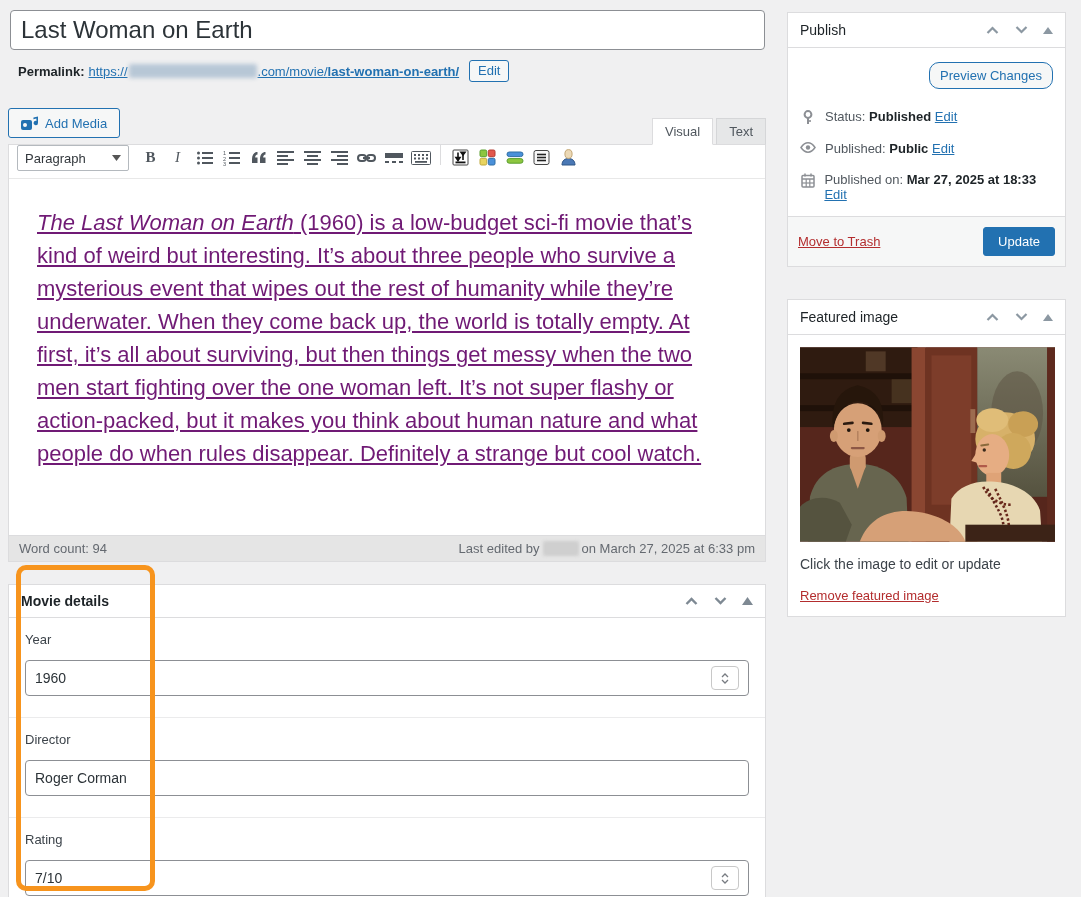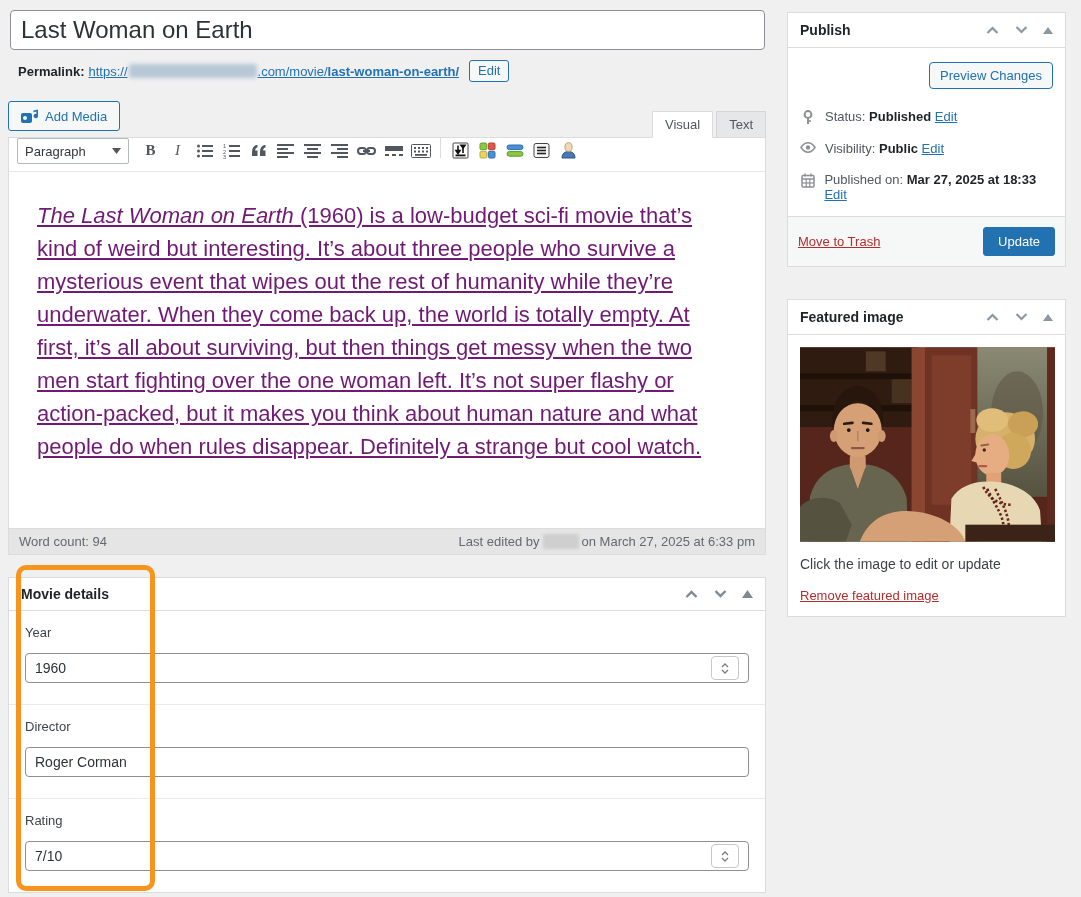--- a/index.html
+++ b/index.html
@@ -18,21 +18,21 @@
   .permalink-row{margin:10px 0 0 2px;padding-left:8px;font-size:13px;color:#1d2327;display:flex;align-items:center;gap:4px;}
   .permalink-label{font-weight:700;}
   .permalink-link{color:#2271b1;text-decoration:underline;display:inline-flex;align-items:center;}
   .redacted{display:inline-block;width:128px;height:14px;background:#b7c7d6;border-radius:2px;filter:blur(2px);margin:0 1px;}
   .btn-small{
     display:inline-block;background:#f6f7f7;border:1px solid #2271b1;border-radius:3px;
     color:#2271b1;font-size:13px;line-height:20px;padding:0 8px;margin-left:6px;cursor:pointer;
     font-family:"Liberation Sans",sans-serif;
   }
   
-  .editor-top{margin-top:19px;height:36px;position:relative;padding-left:36px;}
+  .editor-top{margin-top:26px;height:36px;position:relative;padding-left:36px;}
   #add-media-btn{
     position:absolute;left:0;top:0;display:inline-flex;align-items:center;gap:6px;
     background:#f6f7f7;border:1px solid #2271b1;border-radius:3px;color:#2271b1;
     font-size:13px;height:30px;padding:0 12px;cursor:pointer;box-sizing:border-box;
   }
   .editor-tabs{position:absolute;right:0;bottom:-1px;display:flex;gap:3px;z-index:3;}
   .etab{font-size:13px;color:#50575e;padding:5px 12px;border:1px solid transparent;cursor:pointer;}
   .etab.active{background:#fff;border-color:#dcdcde;border-bottom-color:#fff;}
   .etab.inactive{background:#e6e7e8;border-color:#d5d6d8;border-bottom-color:#dcdcde;}
   
@@ -58,42 +58,42 @@
   .metabox{margin-top:22px;background:#fff;border:1px solid #dcdcde;}
   .metabox-header{display:flex;align-items:center;justify-content:space-between;padding:8px 12px;border-bottom:1px solid #dcdcde;cursor:pointer;}
   .metabox-title{font-size:14px;font-weight:700;color:#1d2327;}
   .hctl{display:flex;align-items:center;gap:14px;}
   .hctl span{display:inline-flex;cursor:pointer;}
   .field-group{padding:14px 16px 21px;}
   .field-group + .field-group{border-top:1px solid #ebebec;}
   .field-label{display:block;font-size:13px;color:#3c434a;margin-bottom:13px;}
   .input-wrap{position:relative;}
   .wp-input{
-    box-sizing:border-box;width:100%;height:30px;border:1px solid #8c8f94;border-radius:4px;
+    box-sizing:border-box;width:100%;height:36px;border:1px solid #8c8f94;border-radius:4px;
     font-family:"Liberation Sans",sans-serif;font-size:14px;color:#2c3338;padding:0 9px;background:#fff;outline:none;
   }
   .stepper{
     position:absolute;right:10px;top:50%;transform:translateY(-50%);width:26px;height:22px;
     border:1px solid #c8c8c8;border-radius:4px;background:#fff;display:flex;flex-direction:column;
     align-items:center;justify-content:center;gap:1px;cursor:pointer;
   }
   
   #highlight-rect{
     position:absolute;left:16px;top:565px;width:129px;height:316px;
     border:5px solid #f7941d;border-radius:10px;pointer-events:none;z-index:6;
   }
   
   #sidebar{position:absolute;left:787px;top:12px;width:279px;}
   .panel{background:#fff;border:1px solid #dcdcde;box-sizing:border-box;}
   .panel-header{display:flex;align-items:center;justify-content:space-between;padding:9px 12px;border-bottom:1px solid #dcdcde;cursor:pointer;}
-  .panel-title{font-size:14px;font-weight:700;color:#1d2327;}
+  .panel-title{font-size:14px;font-weight:400;color:#1d2327;}
   .pub-body{padding:10px 10px 6px;}
   .preview-row{text-align:right;padding:4px 2px 12px;}
   .btn-secondary{
-    background:#f6f7f7;border:1px solid #2271b1;border-radius:4px;color:#2271b1;
+    background:#f6f7f7;border:1px solid #2271b1;border-radius:10px;color:#2271b1;
     font-size:13px;padding:5px 10px;cursor:pointer;font-family:"Liberation Sans",sans-serif;
   }
   .pub-row{display:flex;align-items:flex-start;gap:9px;padding:8px 2px;font-size:13px;color:#50575e;}
   .pub-row b{color:#1d2327;}
   .edit-link{color:#2271b1;text-decoration:underline;font-size:13px;}
   .pub-icon{width:16px;display:inline-flex;justify-content:center;margin-top:1px;}
   .pub-footer{
     display:flex;align-items:center;justify-content:space-between;background:#f6f7f7;
     border-top:1px solid #dcdcde;padding:10px;
   }
@@ -409,21 +409,21 @@
           </span>
         <span><span>Status:</span> <b>Published</b> <a class="edit-link">Edit</a></span>
       </div>
       <div class="pub-row">
         <span class="pub-icon">
             <svg width="16" height="11" viewBox="0 0 16 11">
               <path d="M1 5.5 C3.5 1.8 6 0.8 8 0.8 C10 0.8 12.5 1.8 15 5.5 C12.5 9.2 10 10.2 8 10.2 C6 10.2 3.5 9.2 1 5.5 Z" fill="none" stroke="#8c8f94" stroke-width="1.5"></path>
               <circle cx="8" cy="5.5" r="2.2" fill="#8c8f94"></circle>
             </svg>
           </span>
-        <span><span>Visibility:</span> <b>Public</b> <a class="edit-link">Edit</a></span>
+        <span><span>Published:</span> <b>Public</b> <a class="edit-link">Edit</a></span>
       </div>
       <div class="pub-row">
         <span class="pub-icon">
             <svg width="14" height="15" viewBox="0 0 14 15">
               <rect x="1" y="2.5" width="12" height="11.5" rx="1" fill="none" stroke="#8c8f94" stroke-width="1.5"></rect>
               <line x1="1" y1="6" x2="13" y2="6" stroke="#8c8f94" stroke-width="1.5"></line>
               <line x1="4" y1="0.5" x2="4" y2="3.5" stroke="#8c8f94" stroke-width="1.5"></line>
               <line x1="10" y1="0.5" x2="10" y2="3.5" stroke="#8c8f94" stroke-width="1.5"></line>
               <g stroke="#8c8f94" stroke-width="1.2">
                 <line x1="5.2" y1="6" x2="5.2" y2="14"></line>

